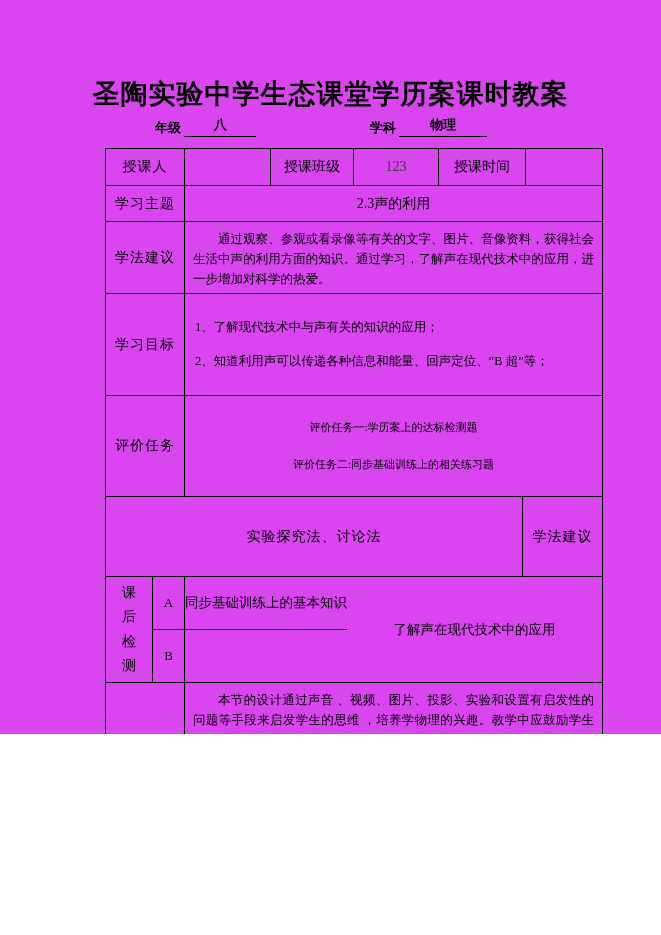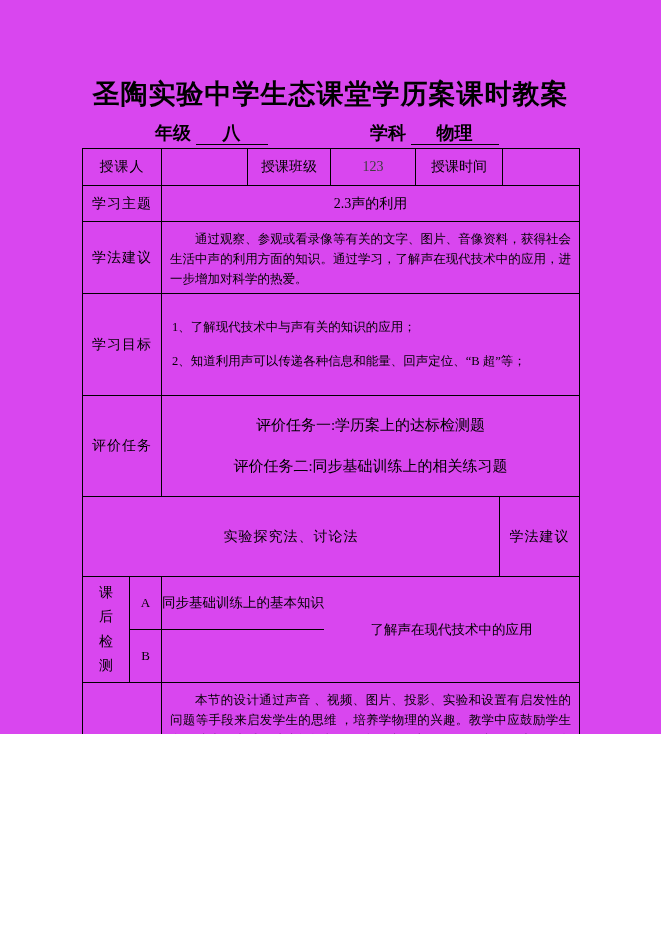--- a/index.html
+++ b/index.html
@@ -5,34 +5,34 @@
   * { margin:0; padding:0; box-sizing:border-box; }
   html,body { background:#ffffff; }
   body { font-family:"Liberation Serif","DejaVu Serif",serif; color:#000; }
   .page { position:relative; width:661px; height:734px; background:#d946ef; overflow:hidden; }
 
   .doc-title {
     position:absolute; top:76px; left:0; width:100%;
     text-align:center; font-size:27px; font-weight:bold; letter-spacing:1px;
   }
 
-  .meta-line { position:absolute; top:121px; left:0; width:100%; height:26px; font-size:18px; font-weight:bold;padding-left:24px; }
+  .meta-line { position:absolute; top:114px; left:0; width:100%; height:26px; font-size:13px; font-weight:bold;padding-left:24px; }
   .meta-group { position:absolute; top:0; white-space:nowrap; }
   .meta-grade { left:155px; }
   .meta-subject { left:370px; }
   .meta-label { display:inline-block; vertical-align:bottom; }
   .meta-underline {
     display:inline-block; vertical-align:bottom; text-align:center;
     border-bottom:1.5px solid #000; font-weight:bold; line-height:22px;
   }
   .u-grade { min-width:72px; }
   .u-subject { min-width:88px; }
 
   .doc-table {
-    position:absolute; left:82px; top:148px; width:498px; height:685px;
+    position:absolute; left:105px; top:148px; width:498px; height:685px;
     border:1.5px solid #000; display:flex; flex-direction:column;
     font-size:14px;
   }
   .row { display:flex; border-bottom:1px solid #000; flex:0 0 auto; min-height:0; }
   .row:last-child { border-bottom:none; }
   .cell { border-right:1px solid #000; display:flex; align-items:center; justify-content:center; min-width:0; }
   .cell:last-child { border-right:none; }
   .label-cell { width:79px; flex:0 0 79px; font-size:14px; letter-spacing:1px; text-align:center; }
   .content-cell { flex:1 1 auto; }
 
@@ -55,21 +55,21 @@
   .r9 { height:119px; }
   .r10 { height:32px; }
 
   .para-cell { align-items:flex-start; padding:7px 8px 6px 8px; }
   .para { font-size:12.5px; line-height:1.6; text-align:justify; text-indent:2em; width:100%; }
 
   .list-cell { flex-direction:column; align-items:flex-start; justify-content:center; padding:4px 10px; gap:17px; }
   .list-line { font-size:12.5px; }
 
   .center-list-cell { flex-direction:column; align-items:center; justify-content:center; gap:22px; }
-  .center-line { font-size:15px; }
+  .center-line { font-size:11px; }
 
   .single-center { font-size:14px; letter-spacing:1px; }
 
   
   .hw-label-cell { width:47px; flex:0 0 47px; }
   .hw-vert {
     width:17px; font-size:14px; line-height:1.75; letter-spacing:0;
     word-break:break-all; text-align:center;
   }
   .hw-ab-col { width:32px; flex:0 0 32px; display:flex; flex-direction:column; border-right:1px solid #000; }

